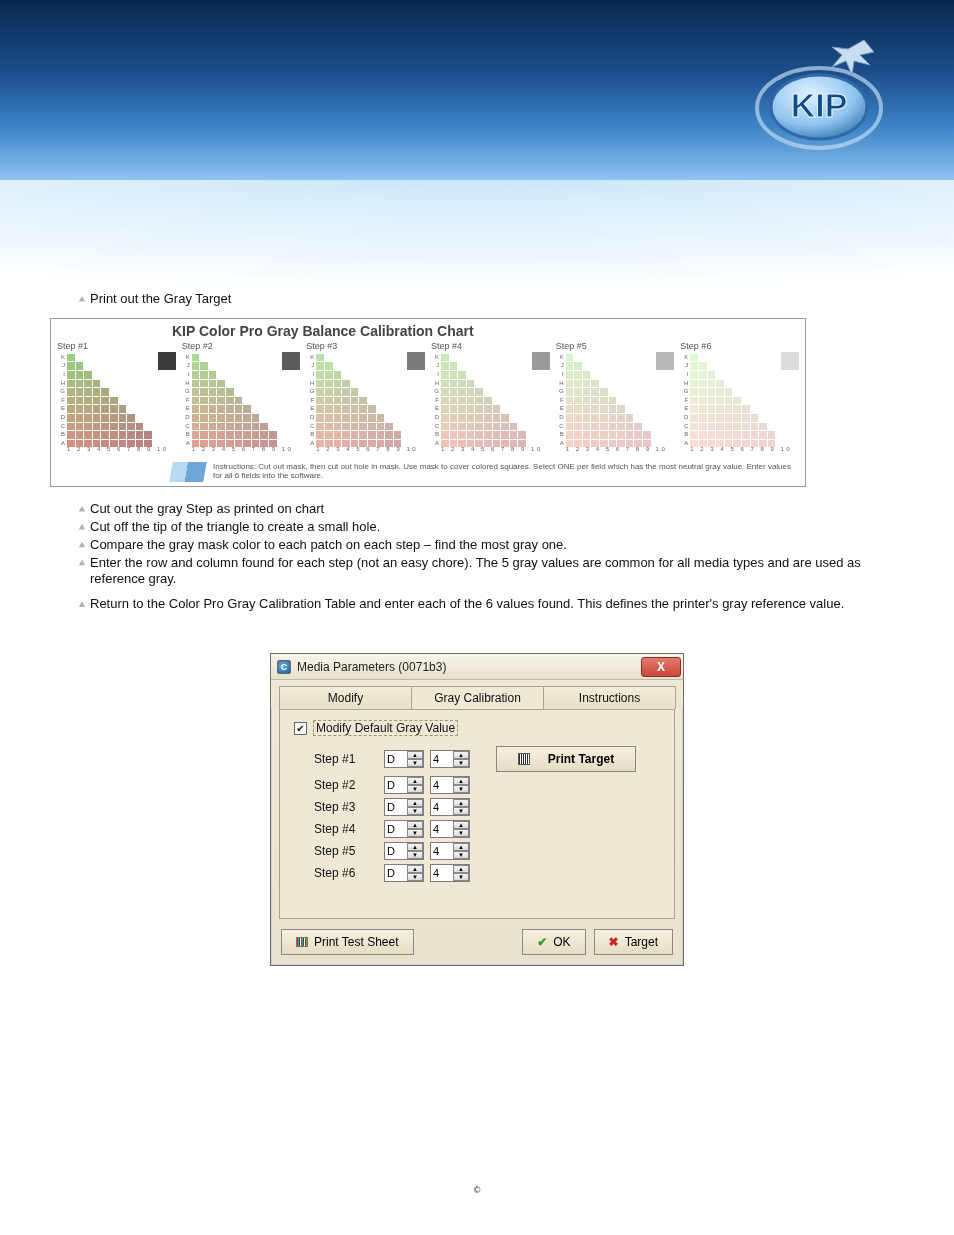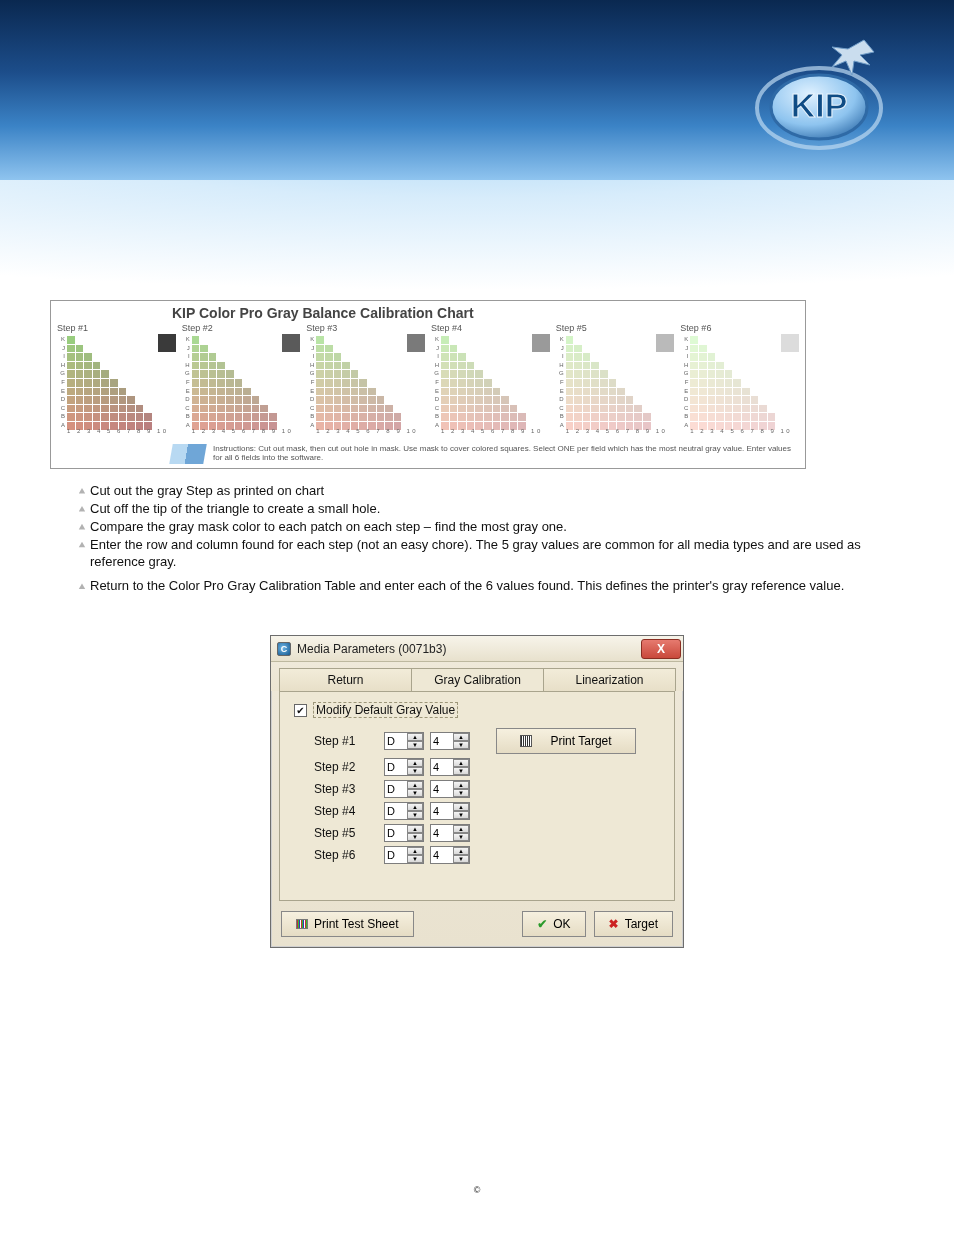--- a/index.html
+++ b/index.html
@@ -212,21 +212,21 @@
   .spin-btns button {
     flex: 1; border: 1px solid #888; background: linear-gradient(#f5f5f5,#d9d9d9);
     font-size: 6px; line-height: 1; padding: 0; cursor: pointer;
   }
   .print-target-btn {
     margin-left: 20px;
     width: 140px; height: 26px;
     border: 1px solid #888;
     background: linear-gradient(#f6f0df,#e5dcc4);
     cursor: pointer; font-size: 12px;
-    display: inline-flex; align-items: center; justify-content: center; gap: 18px;
+    display: inline-flex; align-items: center; justify-content: center; gap: 18px; font-weight: bold;
   }
   .pt-icon {
     width: 12px; height: 12px;
     background: repeating-linear-gradient(90deg,#333 0 1px,#fff 1px 2px);
     border: 1px solid #555;
   }
   .dlg-footer {
     display: flex; justify-content: space-between; align-items: center;
     padding: 10px;
   }
@@ -264,20 +264,21 @@
       <ellipse cx="75" cy="73" rx="62" ry="40" fill="none" stroke="#bcd9f1" stroke-width="4" opacity="0.7"></ellipse>
       <ellipse cx="75" cy="72" rx="48" ry="32" fill="url(#gl)" stroke="#2f6aa6" stroke-width="3"></ellipse>
       <path d="M120 5 l10 12 l-14 3 l10 10 l-16 -4 l-2 14 l-6 -14 l-14 6 l10 -12 l-10 -8 l16 2 z" fill="#caddee" stroke="#6f9cc7"></path>
       <text x="75" y="82" text-anchor="middle" font-family="Arial Black, Arial" font-size="34" font-weight="900" fill="#0f4c85" stroke="#e8f3fc" stroke-width="1">KIP</text>
     </svg>
   </div>
 </div>
 <div class="sky-fade"></div>
 
 <div class="content">
+  <div class="bullet-row">Print out the Gray Target</div>
 
   <div class="chart-box">
     <div class="chart-title">KIP Color Pro Gray Balance Calibration Chart</div>
     <div class="chart-body">
       <div class="steps-row" id="steps-row">
           <div class="step-cell">
             <div class="step-lbl">Step #1</div>
             <div class="step-grid">
               <div class="ref-sq" style="background: rgb(58, 58, 58);"></div>
               <div class="row-lbl" style="top: 2px;">K</div>
@@ -795,23 +796,23 @@
       <div class="dlg-title">
         <div class="dlg-title-left">
           <div class="dlg-icon">C</div>
           <span>Media Parameters (0071b3)</span>
         </div>
         <div class="dlg-close">
           <span>X</span>
         </div>
       </div>
       <div class="tabs">
-        <div class="tab">Return</div>
+        <div class="tab">Modify</div>
         <div class="tab active">Gray Calibration</div>
-        <div class="tab">Linearization</div>
+        <div class="tab">Instructions</div>
       </div>
       <div class="tab-body">
         <div class="chk-row">
           <div class="chk">✔</div>
           <span class="chk-lbl">Modify Default Gray Value</span>
         </div>
         <div id="dlg-steps">
             <div class="step-line">
               <div class="step-name">Step #1</div>
               <div class="spin">

